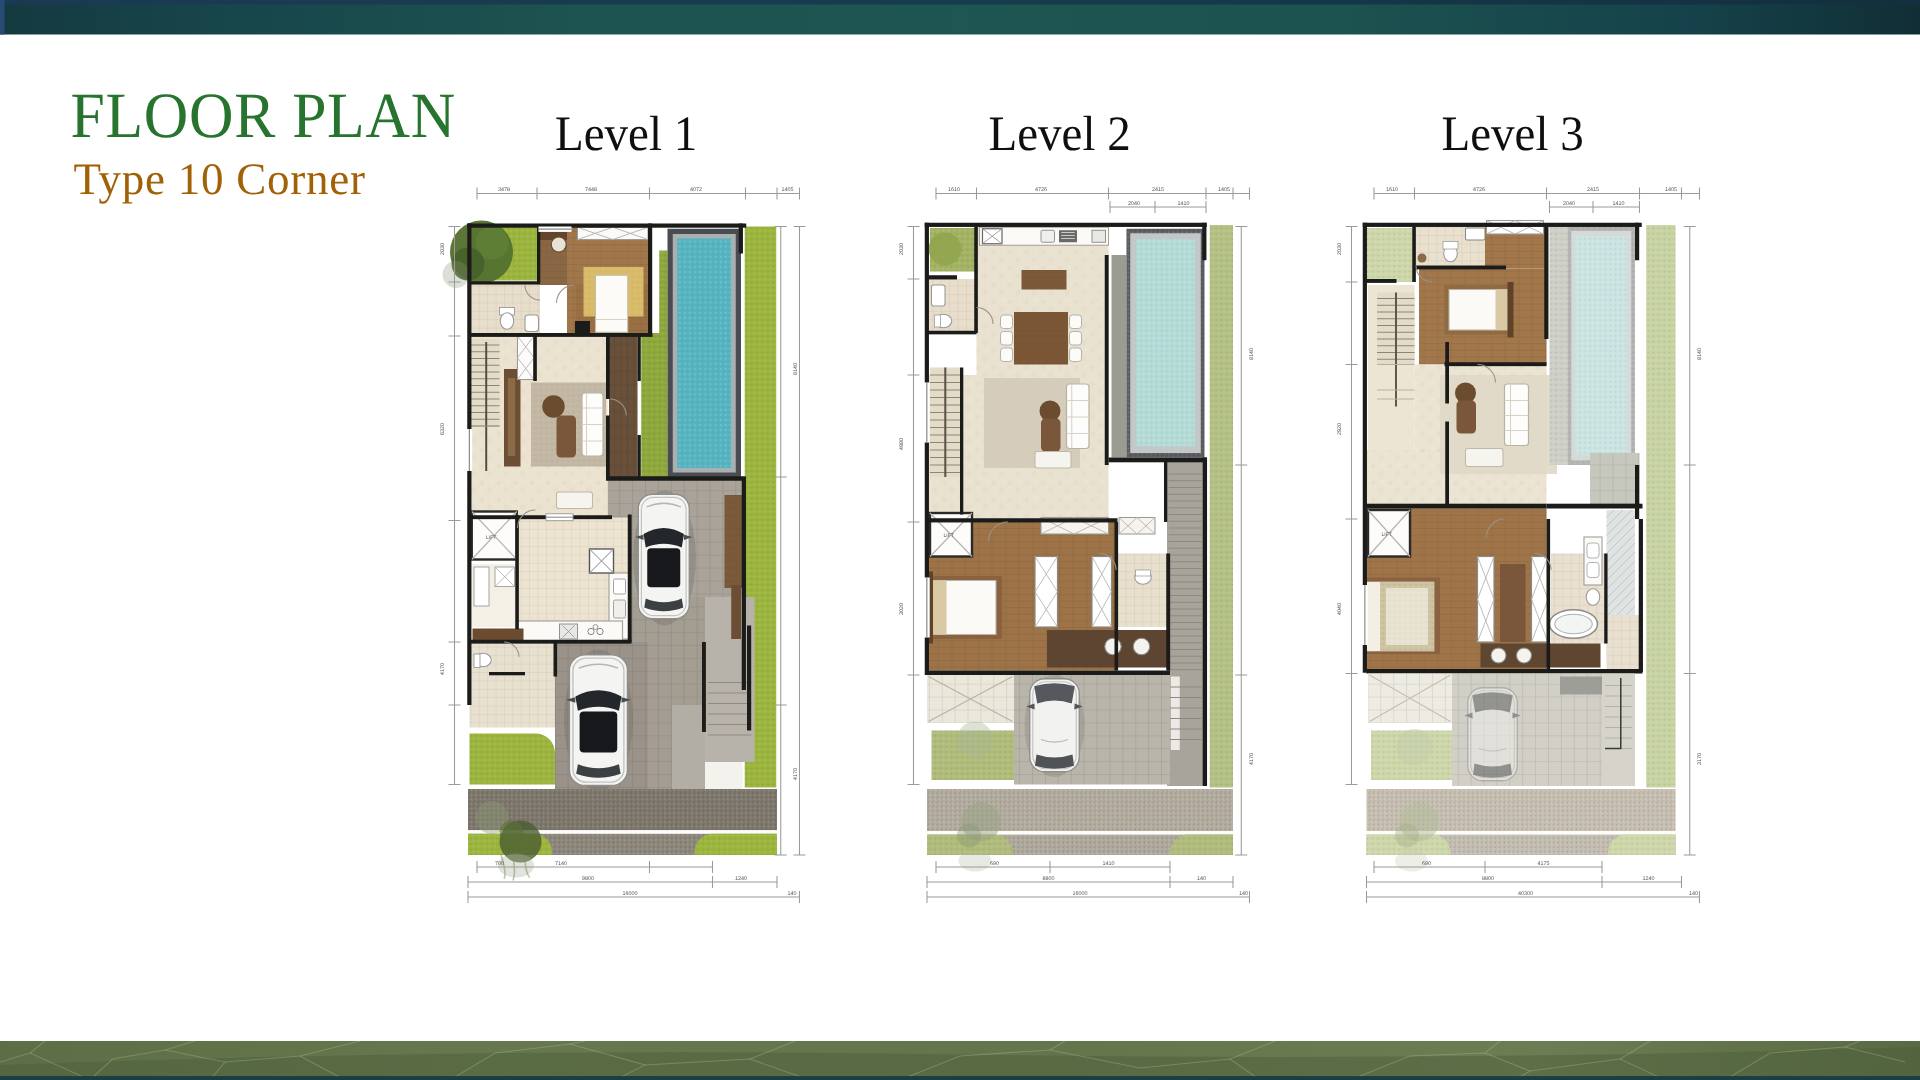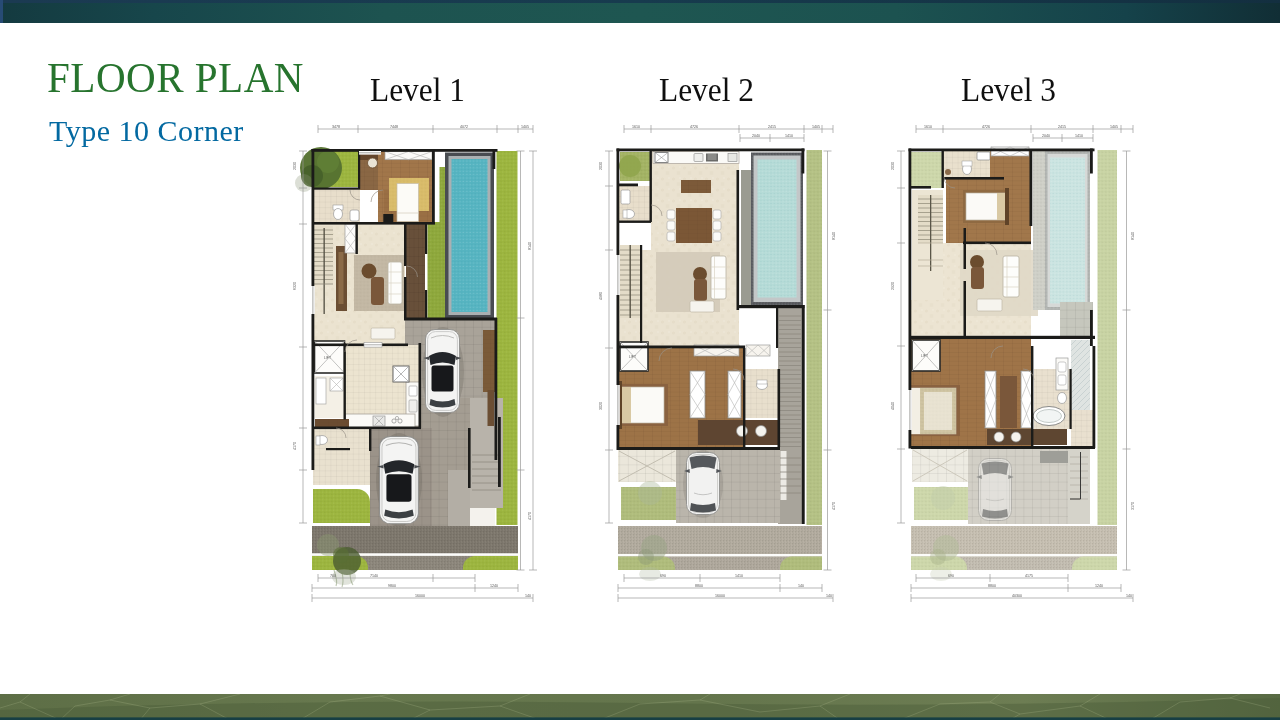--- a/index.html
+++ b/index.html
@@ -7,21 +7,21 @@
 <body>
 
 <div class="abs" style="left:0;top:0;width:1280px;height:23px;background:linear-gradient(90deg,#143a40 0%,#17464b 12%,#1d5350 30%,#1e5651 50%,#1c5250 70%,#15424a 88%,#112e35 100%)"></div>
 
 <div class="abs" style="left:0;top:0;width:1280px;height:3px;background:linear-gradient(90deg,#1b3a52 0%,#173b4e 50%,#132f40 100%)"></div>
 
 <div class="abs" style="left:0;top:0;width:3px;height:23px;background:#274b75"></div>
 
 <div class="abs" style="left:47px;top:53px;font-size:43px;color:#27742e;letter-spacing:0.5px;transform:scaleX(0.955);transform-origin:0 0">FLOOR PLAN</div>
 
-<div class="abs" style="left:49px;top:114px;font-size:30px;color:#0369a1;letter-spacing:0.5px">Type 10 Corner</div>
+<div class="abs" style="left:49px;top:103px;font-size:30px;color:#a16207;letter-spacing:0.5px">Type 10 Corner</div>
 
 <div class="abs" style="left:370px;top:72px;font-size:33px;color:#0f0f0f;transform:scaleX(0.95);transform-origin:0 0">Level 1</div>
 
 <div class="abs" style="left:659px;top:72px;font-size:33px;color:#0f0f0f;transform:scaleX(0.95);transform-origin:0 0">Level 2</div>
 
 <div class="abs" style="left:961px;top:72px;font-size:33px;color:#0f0f0f;transform:scaleX(0.95);transform-origin:0 0">Level 3</div>
 
 <svg class="abs" style="left:0;top:0" width="1280" height="720" viewBox="0 0 1280 720">
 <defs>
 <pattern id="speck" width="3.6" height="3.6" patternUnits="userSpaceOnUse">

